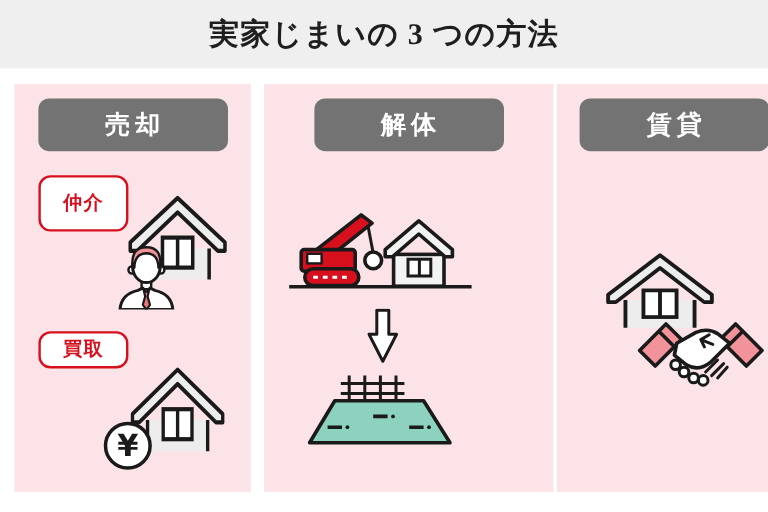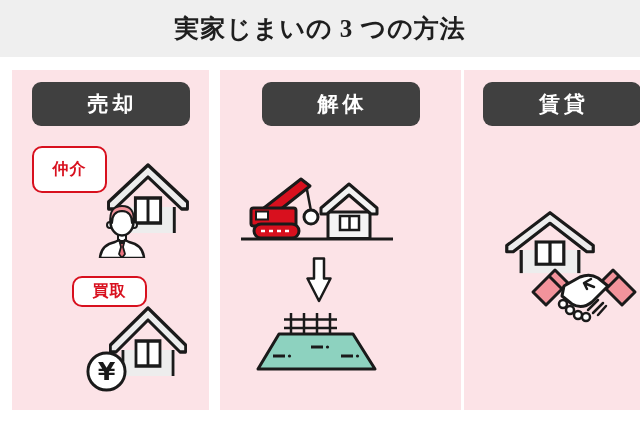--- a/index.html
+++ b/index.html
@@ -19,32 +19,32 @@
     display:flex;padding:0;box-sizing:border-box;
   }
   .panel{
     position:absolute;top:0;height:340px;background:#fce3e7;
   }
   .panel.p1{left:12px;width:197px;}
   .panel.p2{left:220px;width:197px;padding-left:44px;}
   .panel.p3{left:428px;width:196px;margin-left:36px;}
   .badge{
     position:absolute;top:12px;left:50%;transform:translateX(-50%);
-    width:158px;height:44px;background:#404040;border-radius:9px;
+    width:158px;height:44px;background:#737373;border-radius:9px;
     display:flex;align-items:center;justify-content:center;
     color:#ffffff;font-size:21px;font-weight:800;letter-spacing:4px;text-indent:4px;
   }
   .pill{
     position:absolute;left:20px;width:75px;height:47px;box-sizing:border-box;
     background:#ffffff;border:2.5px solid #d8101e;border-radius:10px;
     display:flex;align-items:center;justify-content:center;
     color:#d8101e;font-size:16px;font-weight:800;letter-spacing:1px;
   }
   .pill.tag1{top:76px;}
-  .pill.tag2{top:206px;height:31px;margin-left:40px;}
+  .pill.tag2{top:206px;height:31px;}
   .abs{position:absolute;}
   svg{display:block;}
 </style>
 </head>
 <body>
 
 <div class="page">
 
   <header class="titlebar">
     <h1>実家じまいの 3 つの方法</h1>

